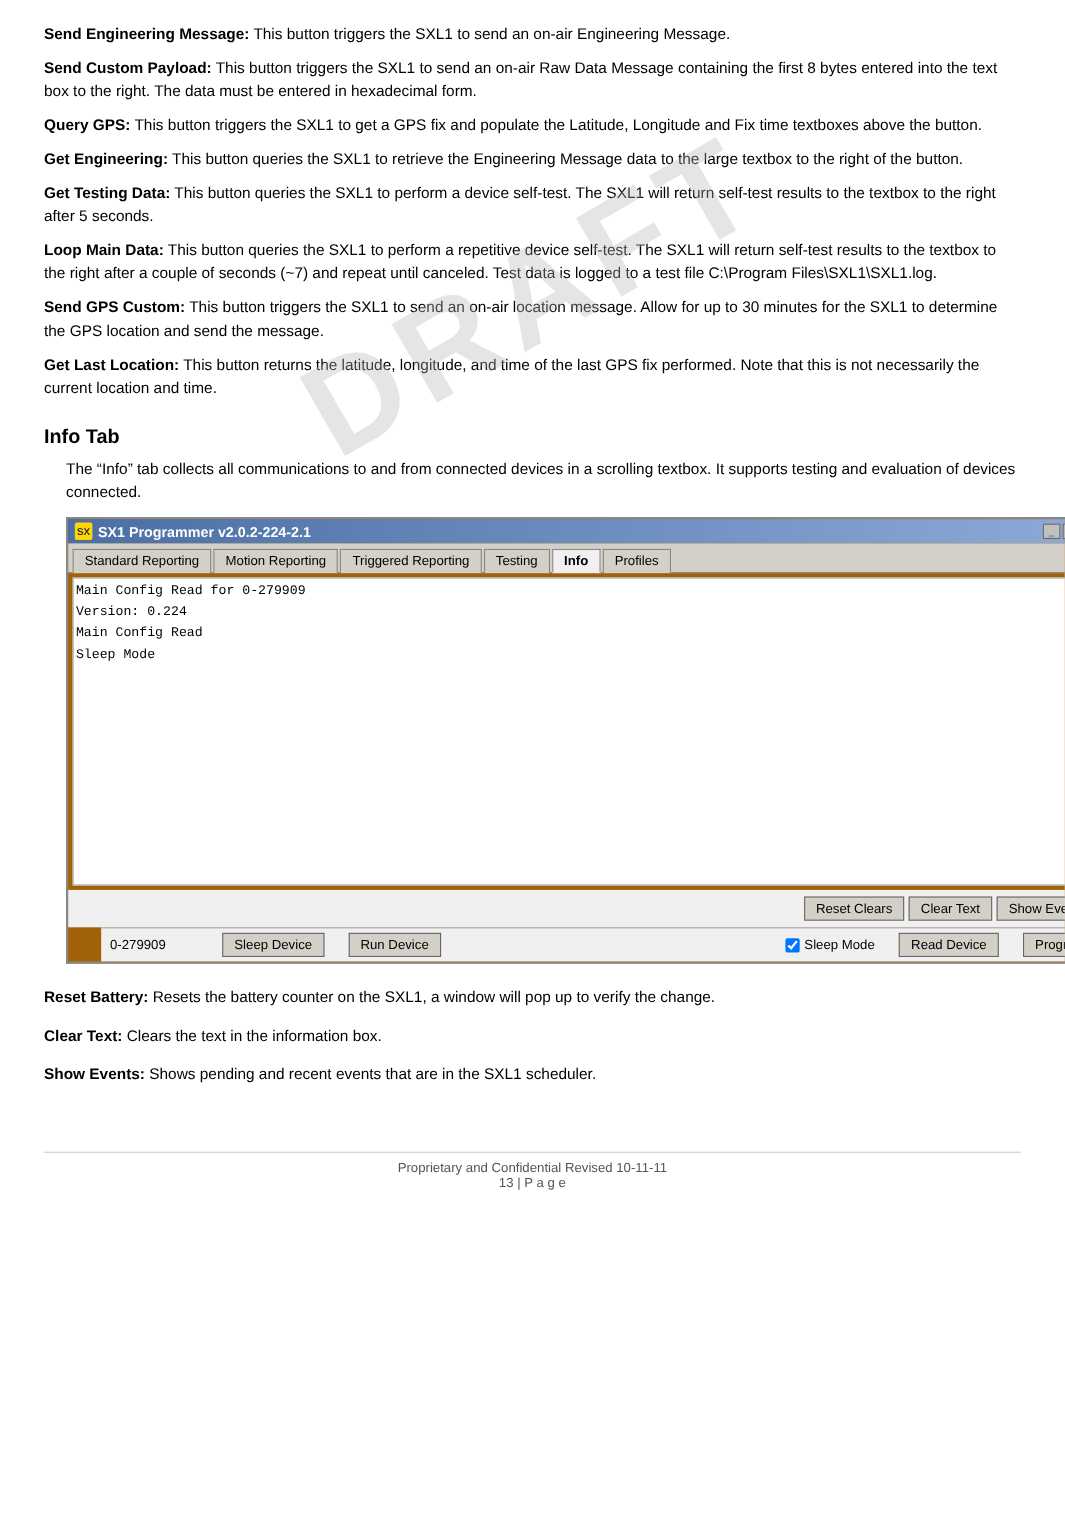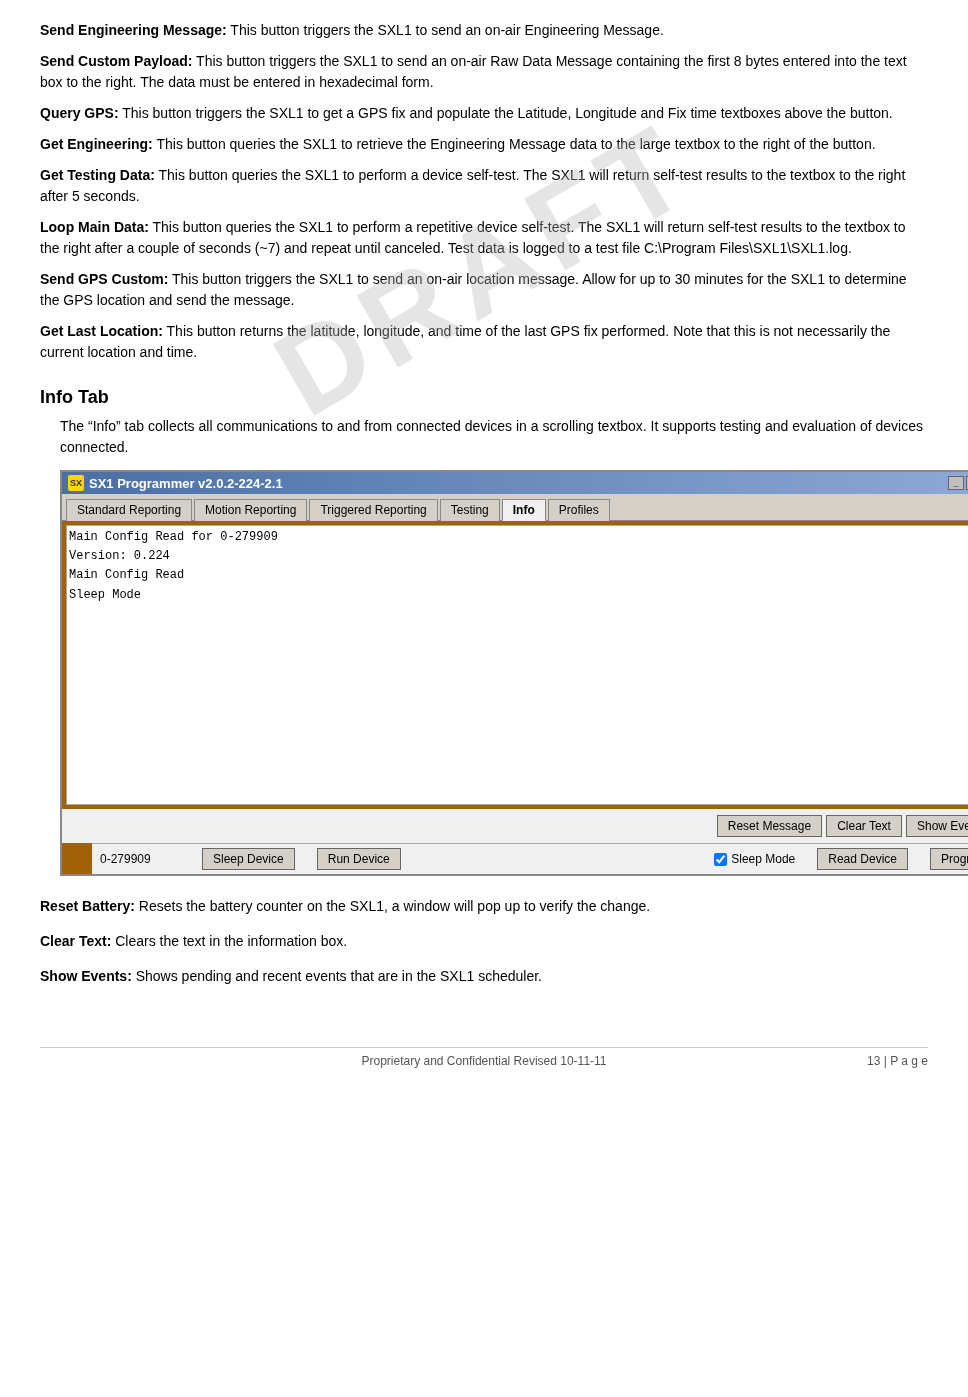--- a/index.html
+++ b/index.html
@@ -238,21 +238,21 @@
 
   <div class="window-content" id="log-content">
       <div>Main Config Read for 0-279909</div>
       <div>Version: 0.224</div>
       <div>Main Config Read</div>
       <div>Sleep Mode</div>
     </div>
 
   <div class="bottom-bar">
     <div class="bottom-bar-spacer"></div>
-    <button class="win-btn">Reset Message</button>
+    <button class="win-btn">Reset Clears</button>
     <button class="win-btn">Clear Text</button>
     <button class="win-btn">Show Events</button>
   </div>
 
   <div class="status-bar">
     <span class="status-device-id">0-279909</span>
     <button class="win-btn">Sleep Device</button>
     <button class="win-btn">Run Device</button>
     <div class="bottom-bar-spacer"></div>
     <div class="checkbox-row">
@@ -263,17 +263,17 @@
     <button class="win-btn">Program</button>
   </div>
 </div>
 
 <div id="desc-paragraphs" style="margin-top:16px;">
     <p class="desc-para"><strong>Reset Battery:</strong>   Resets the battery counter on the SXL1, a window will pop up to verify the change.</p>
     <p class="desc-para"><strong>Clear Text:</strong>   Clears the text in the information box.</p>
     <p class="desc-para"><strong>Show Events:</strong>  Shows pending and recent events that are in the SXL1 scheduler.</p>
   </div>
 
-<div style="margin-top: 60px; border-top: 1px solid #ccc; padding-top: 6px; display: flex; justify-content: space-between; align-items: center;">
+<div style="margin-top: 60px; border-top: 1px solid #ccc; padding-top: 6px; display: flex; justify-content: space-between; align-items: center; flex-direction: column;">
   <span style="flex:1;"></span>
   <span style="font-size:12px; color:#555; text-align:center; flex:2;">Proprietary and Confidential Revised 10-11-11</span>
   <span style="font-size:12px; color:#555; text-align:right; flex:1;">13 | P a g e</span>
 </div>
 
 </body></html>

